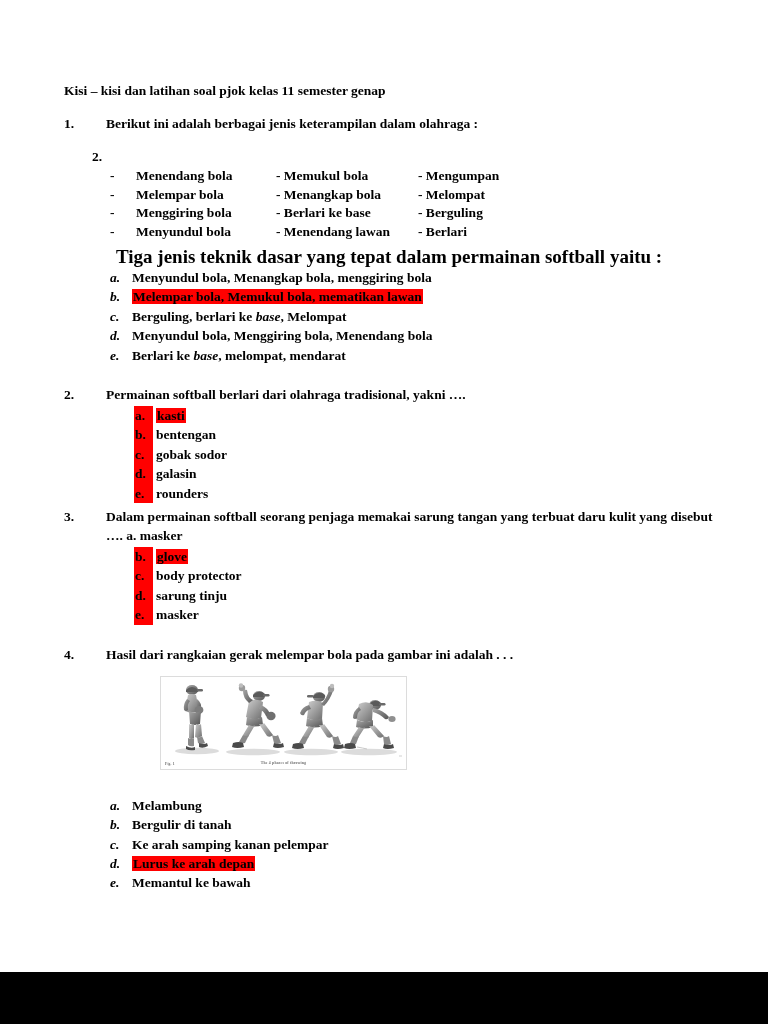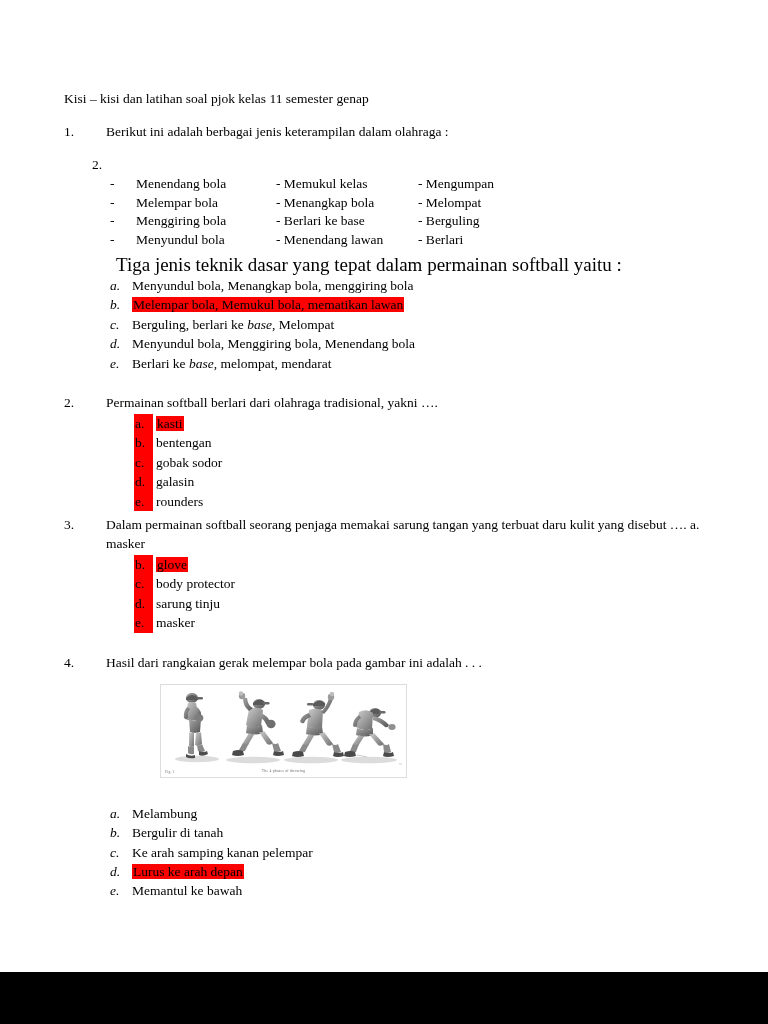--- a/index.html
+++ b/index.html
@@ -20,22 +20,23 @@
     position: absolute;
     left: 0; top: 0;
     width: 768px;
     height: 1024px;
     background: #ffffff;
   }
 
   .doc {
     position: absolute;
     left: 64px;
-    top: 88px;
+    top: 80px;
     width: 660px;
+    font-weight: bold;
   }
 
   .doc-title {
     font-size: 13.5px;
     line-height: 22px;
     margin-bottom: 12px;
     white-space: nowrap;
   }
 
   
@@ -190,21 +191,21 @@
       <div class="qtext">Berikut ini adalah berbagai jenis keterampilan dalam olahraga :</div>
     </div>
 
     <div class="sub-num">2.</div>
 
     <div class="skills">
 
       <div class="skill-row">
         <div class="skill-dash">-</div>
         <div class="skill-c1">Menendang bola</div>
-        <div class="skill-c2">- Memukul kelas</div>
+        <div class="skill-c2">- Memukul bola</div>
         <div class="skill-c3">- Mengumpan</div>
       </div>
 
       <div class="skill-row">
         <div class="skill-dash">-</div>
         <div class="skill-c1">Melempar bola</div>
         <div class="skill-c2">- Menangkap bola</div>
         <div class="skill-c3">- Melompat</div>
       </div>
 

